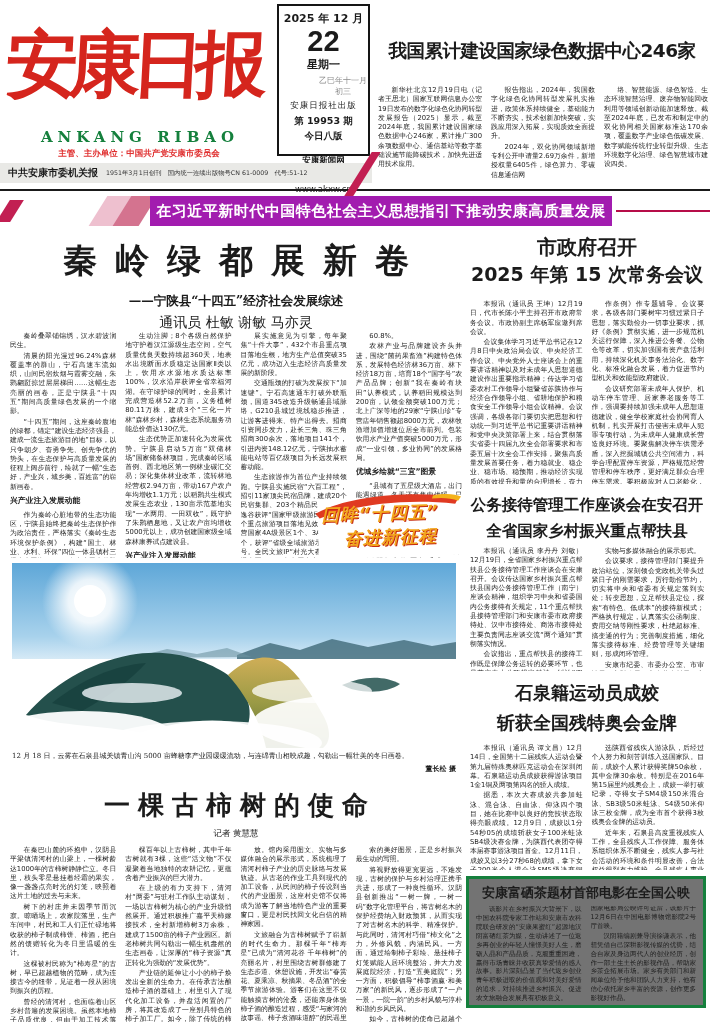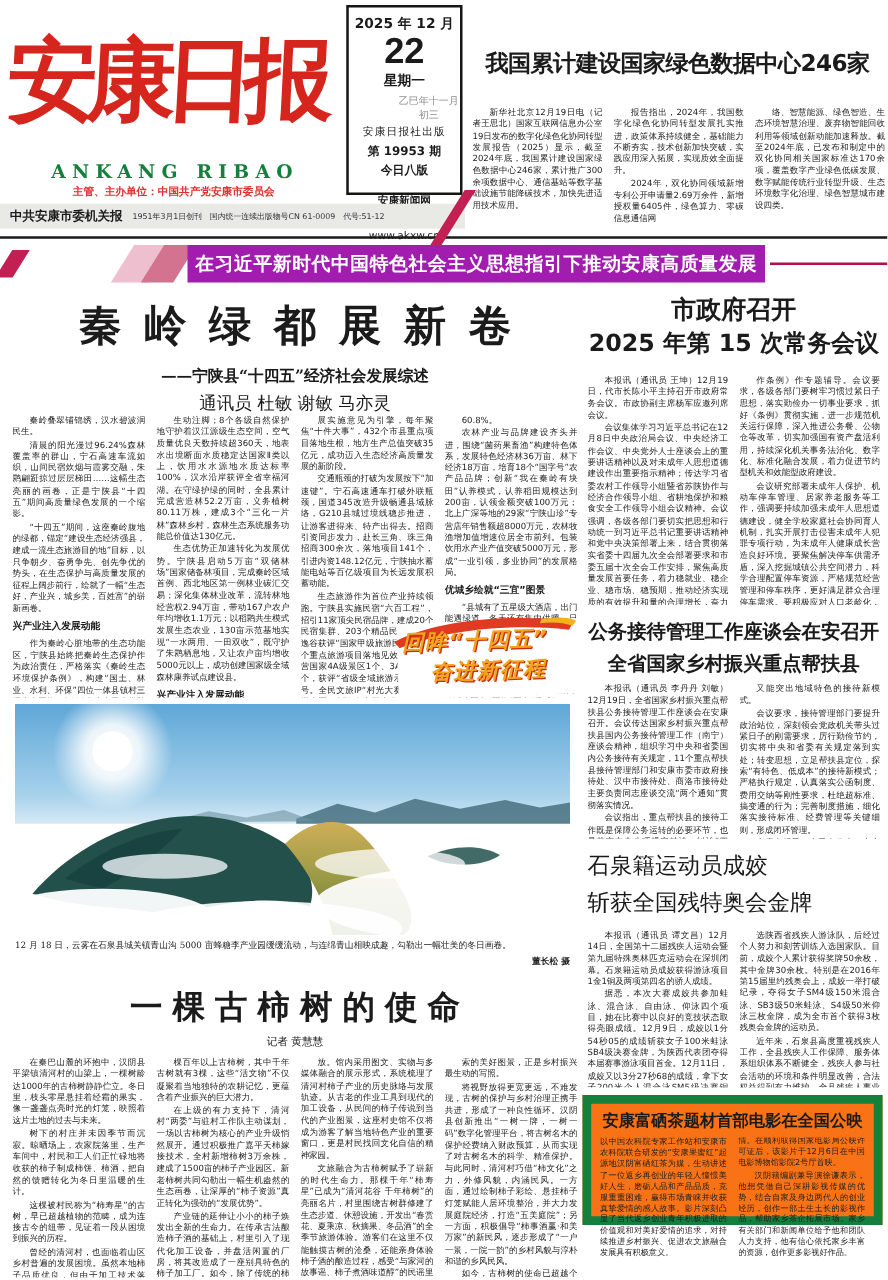--- a/index.html
+++ b/index.html
@@ -62,23 +62,23 @@
   .persim-headline{left:8px;top:788px;width:456px;text-align:center;font-size:26px;font-weight:bold;letter-spacing:8px;
     font-family:"DejaVu Serif","Liberation Serif",serif;white-space:nowrap;text-indent:8px;}
   .persim-byline{left:8px;top:828px;width:456px;text-align:center;font-size:8.5px;}
   .persim-cols{left:10px;top:846px;width:452px;height:176px;}
   
   .gov-headline1{left:470px;top:234px;width:234px;text-align:center;font-size:20px;font-weight:900;white-space:nowrap;}
   .gov-headline2{left:470px;top:262px;width:234px;text-align:center;font-size:19px;font-weight:900;white-space:nowrap;}
   .gov-cols{left:470px;top:300px;width:234px;height:184px;}
   .recep-headline{left:470px;top:492px;width:234px;text-align:center;font-size:15.5px;font-weight:900;line-height:26px;white-space:nowrap;}
   .recep-cols{left:470px;top:547px;width:234px;height:124px;}
-  .ath-headline{left:470px;top:678px;width:234px;font-size:18px;font-weight:400;line-height:30px;white-space:nowrap;}
+  .ath-headline{left:470px;top:678px;width:234px;text-align:center;font-size:18px;font-weight:700;line-height:30px;white-space:nowrap;}
   .ath-cols{left:470px;top:744px;width:234px;height:126px;}
-  .film-box{left:466px;top:876px;width:240px;height:104px;border:7px solid #15803d;box-sizing:border-box;padding:5px 7px;background:#f97316;}
+  .film-box{left:466px;top:876px;width:240px;height:132px;border:3px solid #15803d;box-sizing:border-box;padding:5px 7px;background:#737373;}
   .film-headline{text-align:center;font-size:13px;font-weight:900;white-space:nowrap;margin-bottom:4px;}
   .film-cols{width:100%;height:98px;align-items:flex-end;}
   .film-cols .col{font-size:6.5px;}
 </style>
 </head>
 <body>
 
 <div class="abs calligraphy">安康日报</div>
 <div class="abs latin-title">ANKANG RIBAO</div>
 <div class="abs supervisor">主管、主办单位：中国共产党安康市委员会</div>
@@ -242,21 +242,21 @@
 <div class="abs recep-headline">
   <div>公务接待管理工作座谈会在安召开</div>
   <div>全省国家乡村振兴重点帮扶县</div>
 </div>
 <div class="abs cols recep-cols">
   <div class="col">
       <p class="para">本报讯（通讯员 李丹丹 刘敏）12月19日，全省国家乡村振兴重点帮扶县公务接待管理工作座谈会在安康召开。会议传达国家乡村振兴重点帮扶县国内公务接待管理工作（南宁）座谈会精神，组织学习中央和省委国内公务接待有关规定，11个重点帮扶县接待管理部门和安康市委市政府接待处、汉中市接待处、商洛市接待处主要负责同志座谈交流“两个通知”贯彻落实情况。</p>
       <p class="para">会议指出，重点帮扶县的接待工作既是保障公务运转的必要环节，也是落实中央八项规定精神、纠治“四风”问题的关键领域。强调重点帮扶县做好接待工作首先要把握政治属性和地域定位，解放思想，破除老观念，立足县域实际，探索符合接待工作新形势新要求、</p>
     </div>
   <div class="col">
-      <p class="para">又能突出地域特色的接待新模式。</p>
+      <p class="para">实物与多媒体融合的展示形式。</p>
       <p class="para">会议要求，接待管理部门要提升政治站位，深刻领会党政机关带头过紧日子的刚需要求，厉行勤俭节约，切实将中央和省委有关规定落到实处；转变思想，立足帮扶县定位，探索“有特色、低成本”的接待新模式；严格执行规定，认真落实公函制度、费用交纳等刚性要求，杜绝超标准、搞变通的行为；完善制度措施，细化落实接待标准、经费管理等关键细则，形成闭环管理。</p>
       <p class="para">安康市纪委、市委办公室、市审计局、市财政局、市农业农村局、市委机关事务服务中心、市机关事务服务中心及非重点帮扶县接待管理部门负责同志参加或列席会议。</p>
     </div>
 </div>
 
 <div class="abs ath-headline">
   <div>石泉籍运动员成姣</div>
   <div>斩获全国残特奥会金牌</div>
 </div>
 <div class="abs cols ath-cols">

